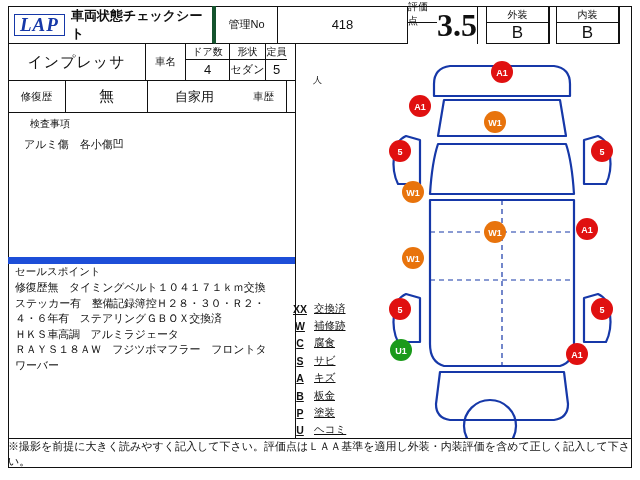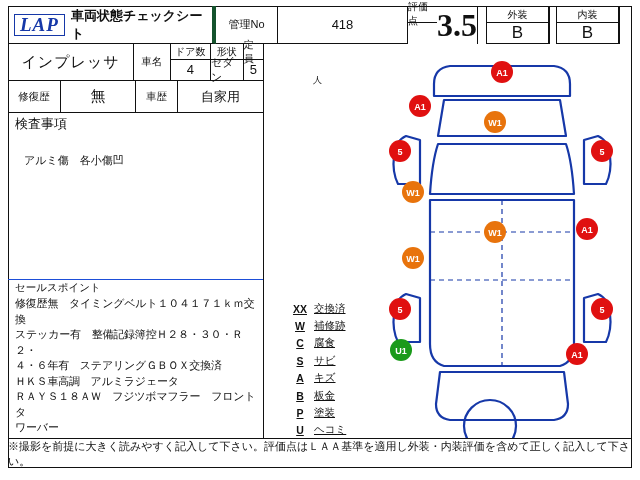--- a/index.html
+++ b/index.html
@@ -138,21 +138,21 @@
     align-items: center;
     justify-content: center;
     border: 1px solid #111;
     box-sizing: border-box;
   }
   
   .left-col {
     position: absolute;
     left: 8px;
     top: 44px;
-    width: 256px;
+    width: 288px;
     height: 394px;
     box-sizing: border-box;
     border-right: 1px solid #111;
   }
   .row2 {
     display: flex;
     height: 37px;
     box-sizing: border-box;
     border-bottom: 1px solid #111;
   }
@@ -182,34 +182,33 @@
   }
   .row3 {
     display: flex;
     height: 32px;
     box-sizing: border-box;
     border-bottom: 1px solid #111;
   }
   .inspect-head {
     height: 21px;
     box-sizing: border-box;
-    font-size: 13px;
-    display: flex;
-    align-items: center;
-    padding-left: 7px;
+    font-size: 10px;
+    display: flex;
+    align-items: center;
+    padding-left: 22px;
     border-bottom: none;
   }
   .inspect-body {
     height: 130px;
     box-sizing: border-box;
     font-size: 11px;
     padding: 2px 0 0 16px;
-    border-bottom: 1px solid #1d4ed8;
+    border-bottom: 7px solid #1d4ed8;
     line-height: 16px;
-    margin-top: 16px;
   }
   .sales-head {
     height: 16px;
     box-sizing: border-box;
     font-size: 10.5px;
     display: flex;
     align-items: center;
     padding-left: 7px;
   }
   .sales-body {
@@ -308,22 +307,22 @@
       <div class="c name" style="width:138px;">インプレッサ</div>
       <div class="c lbl" style="width:40px;">車名</div>
       <div class="c" style="width:44px;padding-top:15px;font-size:13px;">4</div>
       <div class="c" style="width:36px;padding-top:15px;font-size:11px;">セダン</div>
       <div class="c noborder" style="width:21px;padding-top:15px;font-size:13px;">5</div>
     </div>
 
     <div class="row3">
       <div class="c lbl" style="width:58px;">修復歴</div>
       <div class="c" style="width:82px;font-size:15px;">無</div>
+      <div class="c noborder" style="width:93px;font-size:13px;">自家用</div>
       <div class="c lbl" style="width:46px;">車歴</div>
-      <div class="c noborder" style="width:93px;font-size:13px;">自家用</div>
     </div>
 
     <div class="inspect-head">検査事項</div>
     <div class="inspect-body">
       <div>アルミ傷　各小傷凹</div>
     </div>
 
     <div class="sales-head">セールスポイント</div>
     <div class="sales-body">
       <div>修復歴無　タイミングベルト１０４１７１ｋｍ交換</div>

